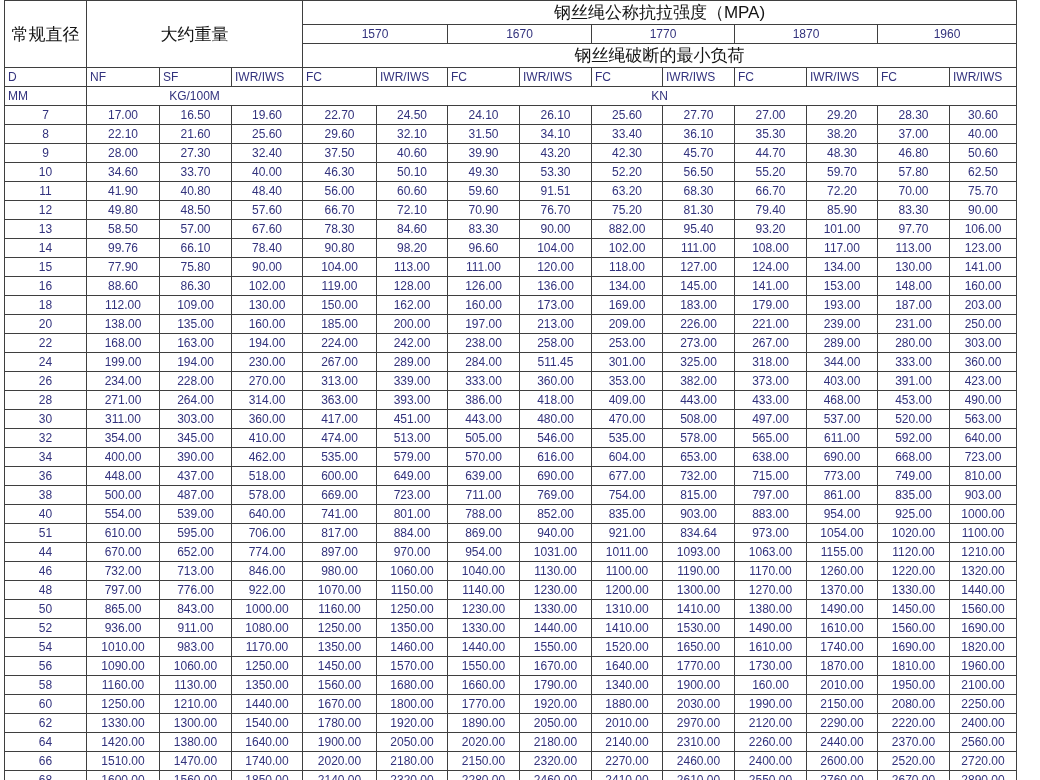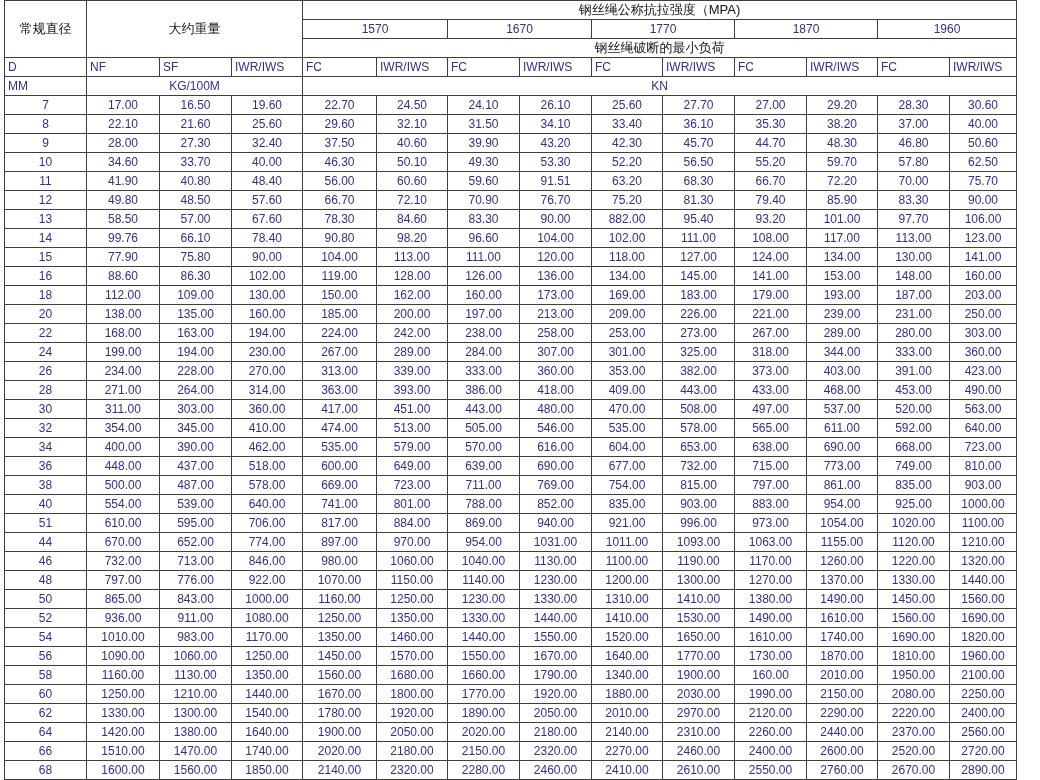--- a/index.html
+++ b/index.html
@@ -21,21 +21,21 @@
   th,td{
     border:1px solid var(--grid-color);
     padding:0 2px;
     height:18px;
     vertical-align:middle;
     white-space:nowrap;
     overflow:hidden;
     font-weight:normal;
   }
   tr{height:19px;}
-  .zh{font-size:13px;color:var(--zh-color);text-align:center;margin-left:32px;}
+  .zh{font-size:17px;color:var(--zh-color);text-align:center;margin-left:32px;}
   .lat{font-size:12px;color:var(--num-color);text-align:left;padding-left:3px;}
   .num{font-size:12px;color:var(--num-color);text-align:center;}
 </style>
 </head>
 <body>
 
 <table>
   <colgroup>
     <col style="width:82px">
       <col style="width:73px">
@@ -300,21 +300,21 @@
         <td class="num">303.00</td>
       </tr>
       <tr>
         <td class="num">24</td>
         <td class="num">199.00</td>
         <td class="num">194.00</td>
         <td class="num">230.00</td>
         <td class="num">267.00</td>
         <td class="num">289.00</td>
         <td class="num">284.00</td>
-        <td class="num">307.00</td>
+        <td class="num">511.45</td>
         <td class="num">301.00</td>
         <td class="num">325.00</td>
         <td class="num">318.00</td>
         <td class="num">344.00</td>
         <td class="num">333.00</td>
         <td class="num">360.00</td>
       </tr>
       <tr>
         <td class="num">26</td>
         <td class="num">234.00</td>
@@ -446,21 +446,21 @@
       <tr>
         <td class="num">51</td>
         <td class="num">610.00</td>
         <td class="num">595.00</td>
         <td class="num">706.00</td>
         <td class="num">817.00</td>
         <td class="num">884.00</td>
         <td class="num">869.00</td>
         <td class="num">940.00</td>
         <td class="num">921.00</td>
-        <td class="num">996.00</td>
+        <td class="num">834.64</td>
         <td class="num">973.00</td>
         <td class="num">1054.00</td>
         <td class="num">1020.00</td>
         <td class="num">1100.00</td>
       </tr>
       <tr>
         <td class="num">44</td>
         <td class="num">670.00</td>
         <td class="num">652.00</td>
         <td class="num">774.00</td>

